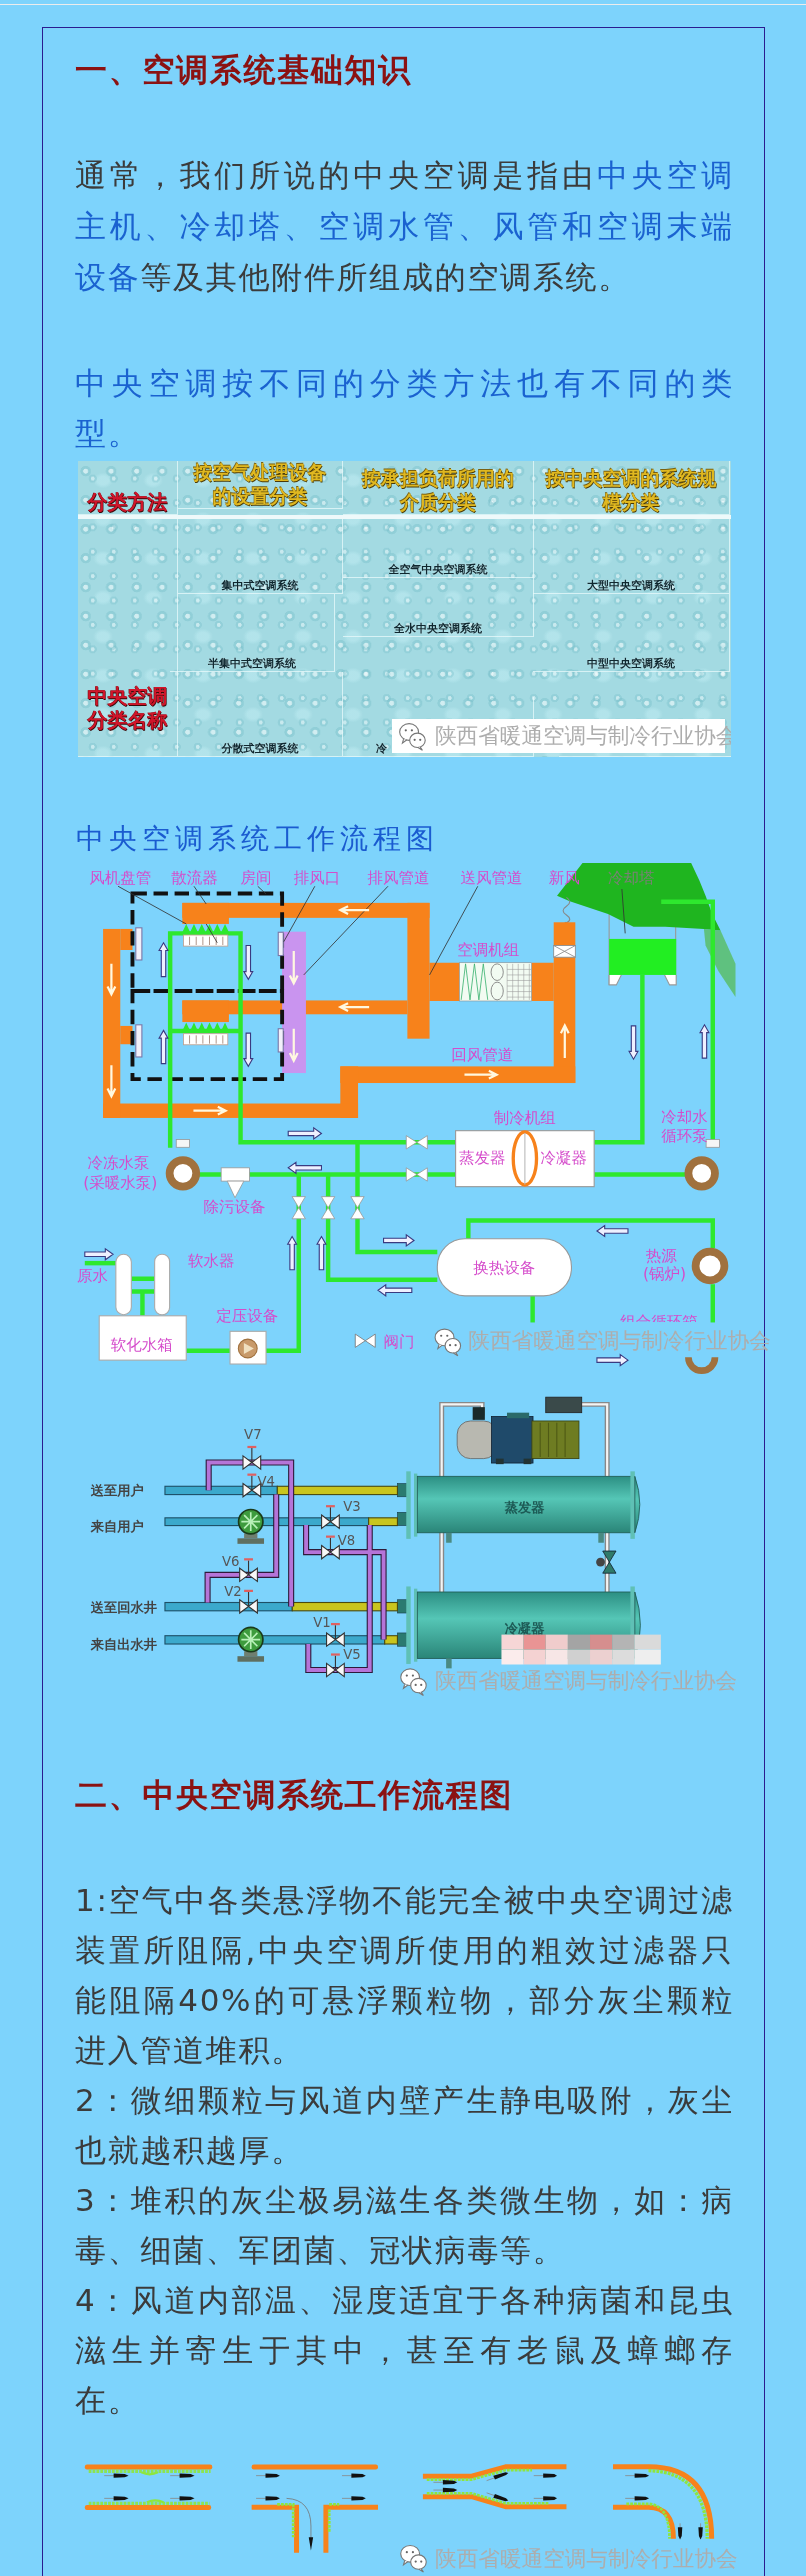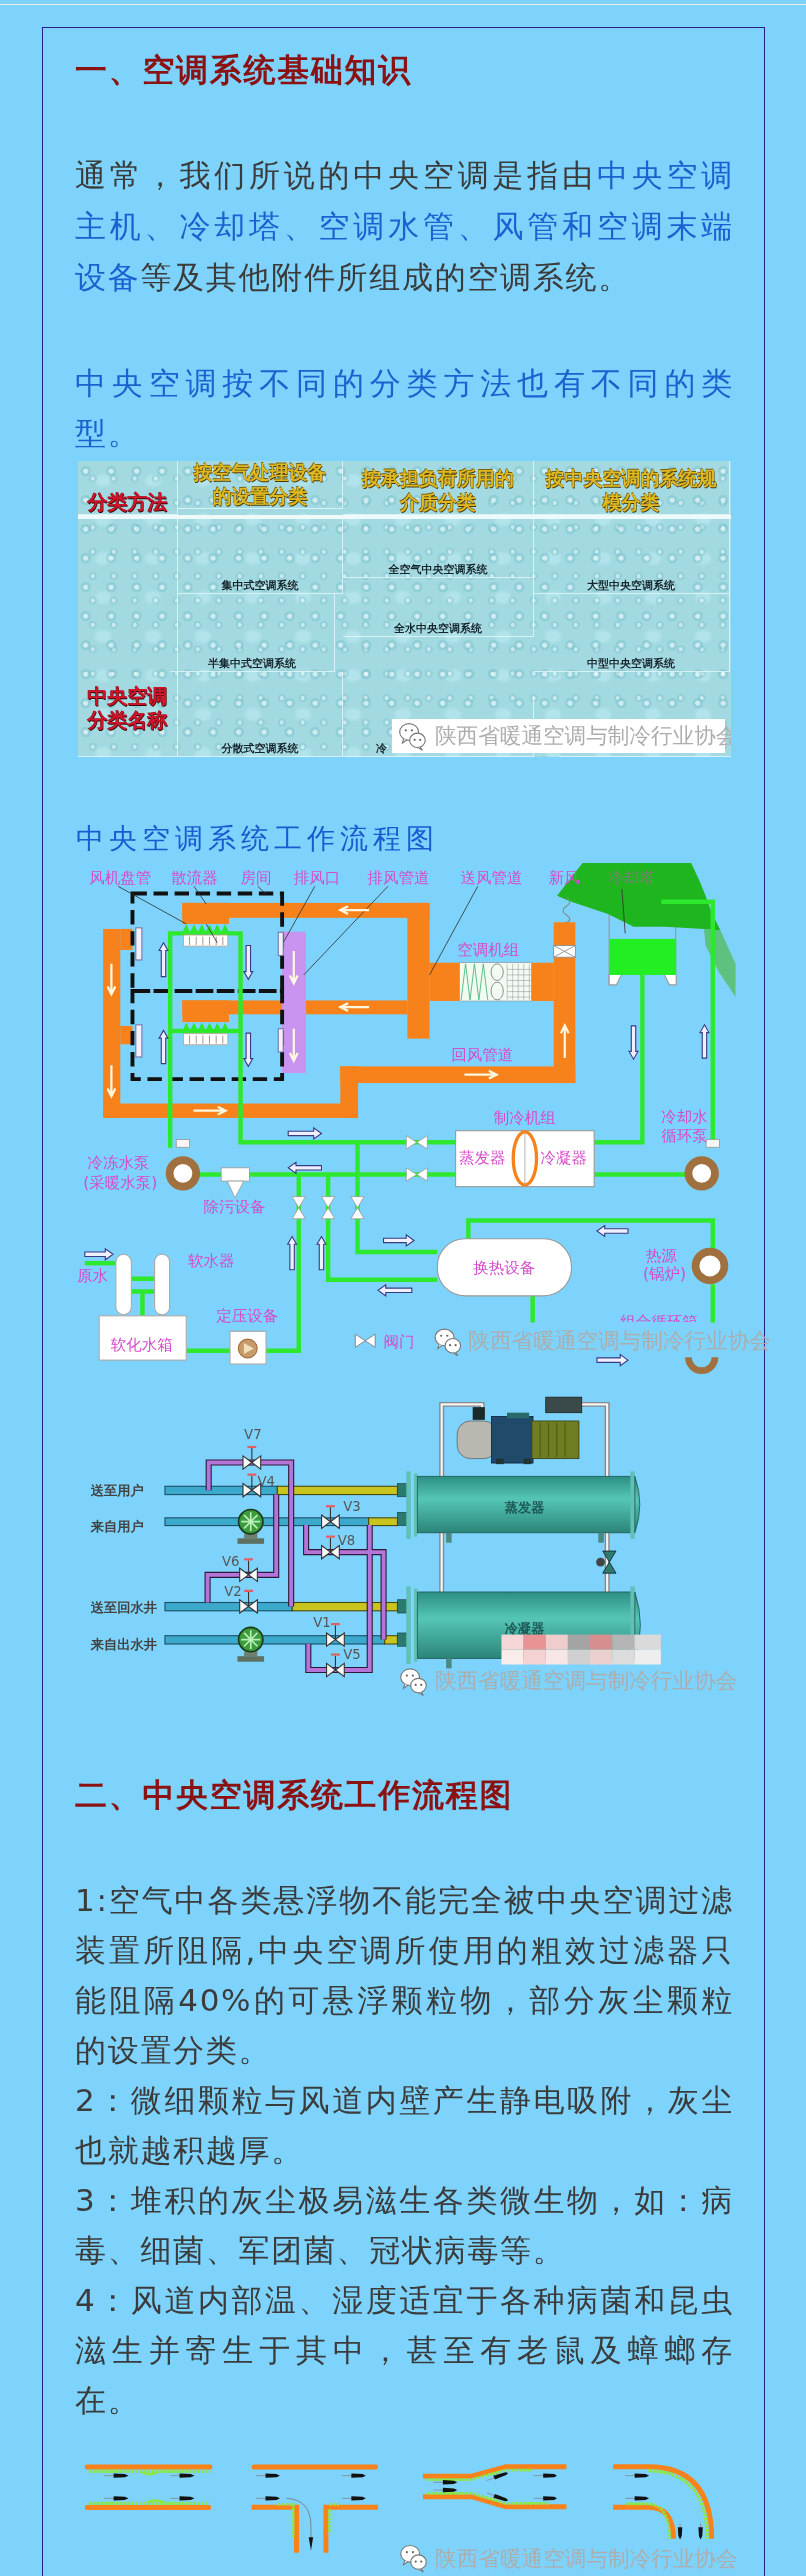--- a/index.html
+++ b/index.html
@@ -509,21 +509,21 @@
       </g>
       <text class="wmt" x="785" y="3048">陕西省暖通空调与制冷行业协会</text>
     </g>
   </svg>
 
   <h2 class="h-red" style="top:1779px">二、中央空调系统工作流程图</h2>
   <div class="para" style="top:1875px">
     <div class="line j l908">1:空气中各类悬浮物不能完全被中央空调过滤</div>
     <div class="line j l908">装置所阻隔,中央空调所使用的粗效过滤器只</div>
     <div class="line j l908">能阻隔40%的可悬浮颗粒物，部分灰尘颗粒</div>
-    <div class="line l908">的设置分类。</div>
+    <div class="line l908">进入管道堆积。</div>
     <div class="line j l908">2：微细颗粒与风道内壁产生静电吸附，灰尘</div>
     <div class="line l908">也就越积越厚。</div>
     <div class="line j l908">3：堆积的灰尘极易滋生各类微生物，如：病</div>
     <div class="line l908">毒、细菌、军团菌、冠状病毒等。</div>
     <div class="line j l908">4：风道内部温、湿度适宜于各种病菌和昆虫</div>
     <div class="line j l908">滋生并寄生于其中，甚至有老鼠及蟑螂存</div>
     <div class="line l908">在。</div>
   </div>
 
   <svg class="abs" style="left:0;top:2454px" width="807" height="122" viewBox="0 4430 1456 220">

